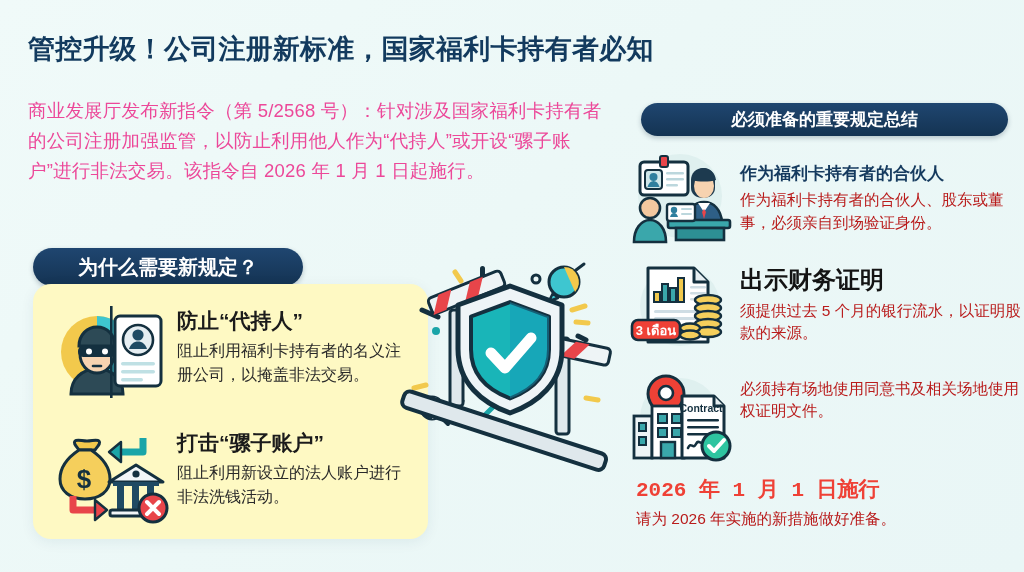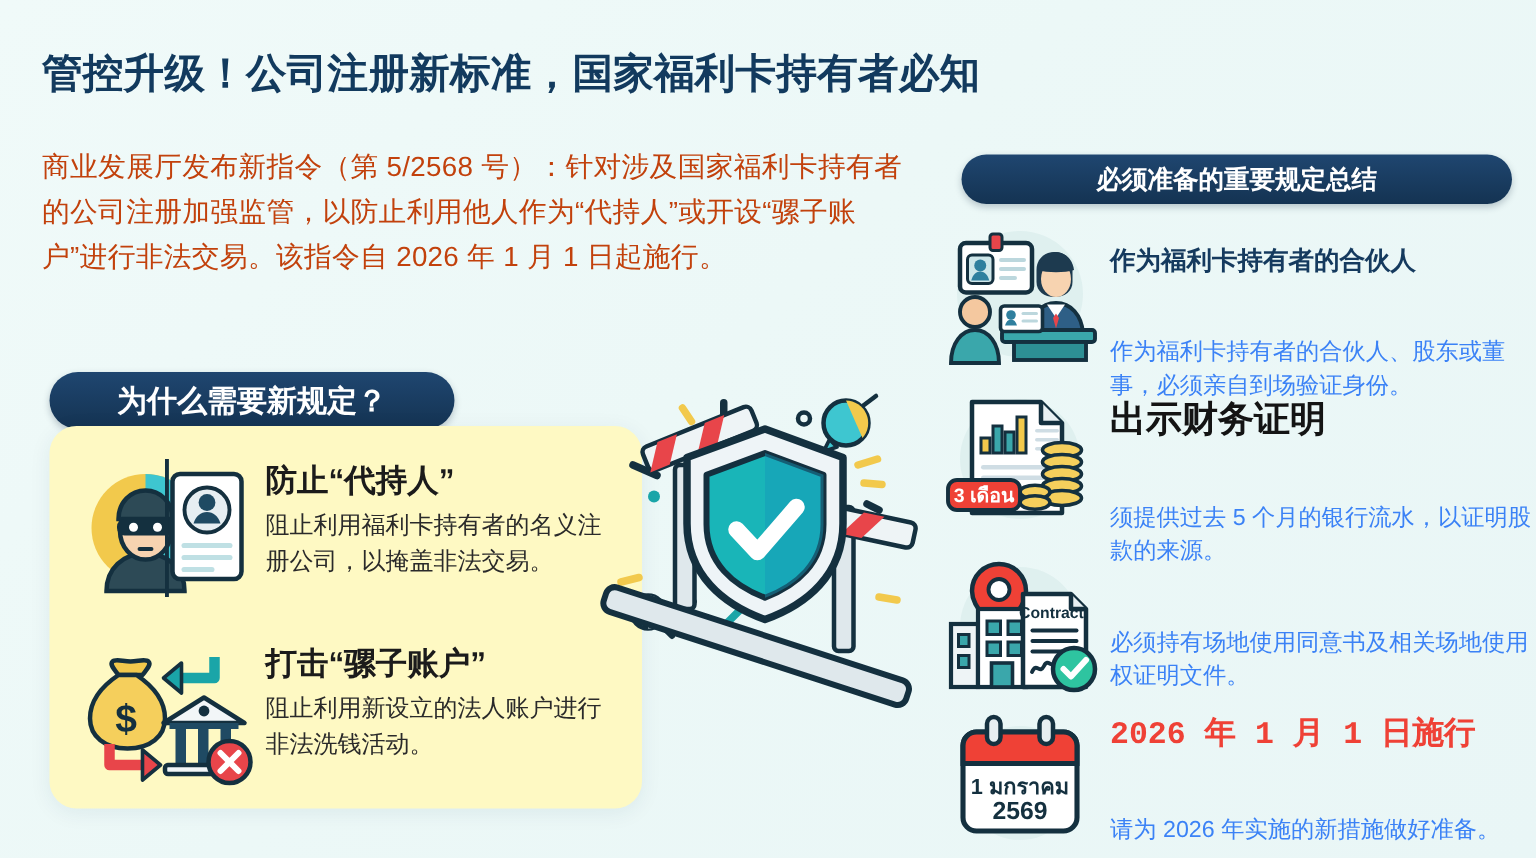--- a/index.html
+++ b/index.html
@@ -14,21 +14,21 @@
   
   .title{
     position:absolute;left:28px;top:33px;width:700px;
     font-size:27px;font-weight:bold;letter-spacing:.2px;
     color:#123a5e;line-height:1.25;
   }
 
   
   .intro{
     position:absolute;left:28px;top:96px;width:580px;
-    font-size:18.5px;line-height:1.62;color:#c2410c;
+    font-size:18.5px;line-height:1.62;color:#ec4899;
     letter-spacing:.2px;
   }
 
   
   .pill{
     position:absolute;display:flex;align-items:center;justify-content:center;
     background:linear-gradient(180deg,#1f4670 0%,#143352 100%);
     color:#ffffff;font-weight:bold;border-radius:30px;
     box-shadow:0 2px 5px rgba(15,40,65,.25);
   }
@@ -54,21 +54,21 @@
 
   
   .ritem{position:absolute;display:flex;align-items:flex-start;left:628px;width:396px;}
   .ritem .ico{width:104px;height:92px;flex:0 0 104px;position:relative;}
   .ritem .txt{margin-left:8px;width:284px;}
   .r-h{font-weight:bold;line-height:1.2;margin-bottom:5px;}
   .r-h.blue{font-size:17px;color:#153a5e;}
   .r-h.dark{font-size:24px;color:#141414;}
   .r-h.dark2{font-size:19px;color:#141414;}
   .r-h.red{font-size:21px;color:#ef4136;font-family:Liberation Mono, monospace;}
-  .r-p{font-size:15.5px;line-height:1.45;color:#3b82f6;margin-top:40px;}
+  .r-p{font-size:15.5px;line-height:1.45;color:#b91c1c;}
 
   .i1{top:150px;} .i1 .txt{padding-top:14px;}
   .i2{top:262px;} .i2 .txt{padding-top:4px;}
   .i3{top:372px;} .i3 .txt{padding-top:6px;}
   .i4{top:474px;} .i4 .txt{padding-top:4px;}
 
   svg{display:block;overflow:visible;}
 </style>
 </head>
 <body>
@@ -319,33 +319,19 @@
         <circle cx="88" cy="74" r="14" fill="#2ec4a0" stroke="#14303f" stroke-width="3"></circle>
         <path d="M81 74l5 5 10-11" fill="none" stroke="#ffffff" stroke-width="4" stroke-linecap="round" stroke-linejoin="round"></path>
       </svg>
     </div>
     <div class="txt">
       <div class="r-p">必须持有场地使用同意书及相关场地使用权证明文件。</div>
     </div>
   </div>
 
   <div class="ritem i4">
-    <div class="ico">
-      <svg viewBox="0 0 104 92" width="104" height="92">
-        <circle cx="52" cy="48" r="38" fill="#dff0ef"></circle>
-
-        <rect x="14" y="14" width="76" height="66" rx="9" fill="#ffffff" stroke="#14303f" stroke-width="3.4"></rect>
-        <path d="M14 23a9 9 0 0 1 9-9h58a9 9 0 0 1 9 9v12H14z" fill="#ef4136" stroke="#14303f" stroke-width="3.4"></path>
-
-        <rect x="30" y="4" width="9" height="18" rx="4.5" fill="#e7eef1" stroke="#14303f" stroke-width="3"></rect>
-        <rect x="65" y="4" width="9" height="18" rx="4.5" fill="#e7eef1" stroke="#14303f" stroke-width="3"></rect>
-
-        <text x="52" y="55" font-family="Liberation Sans, sans-serif" font-size="14.5" font-weight="bold" fill="#14303f" text-anchor="middle">1 มกราคม</text>
-        <text x="52" y="72" font-family="Liberation Sans, sans-serif" font-size="16.5" font-weight="bold" fill="#14303f" text-anchor="middle">2569</text>
-      </svg>
-    </div>
     <div class="txt">
       <div class="r-h red">2026 年 1 月 1 日施行</div>
       <div class="r-p">请为 2026 年实施的新措施做好准备。</div>
     </div>
   </div>
 
 </div>
 
 </body></html>

